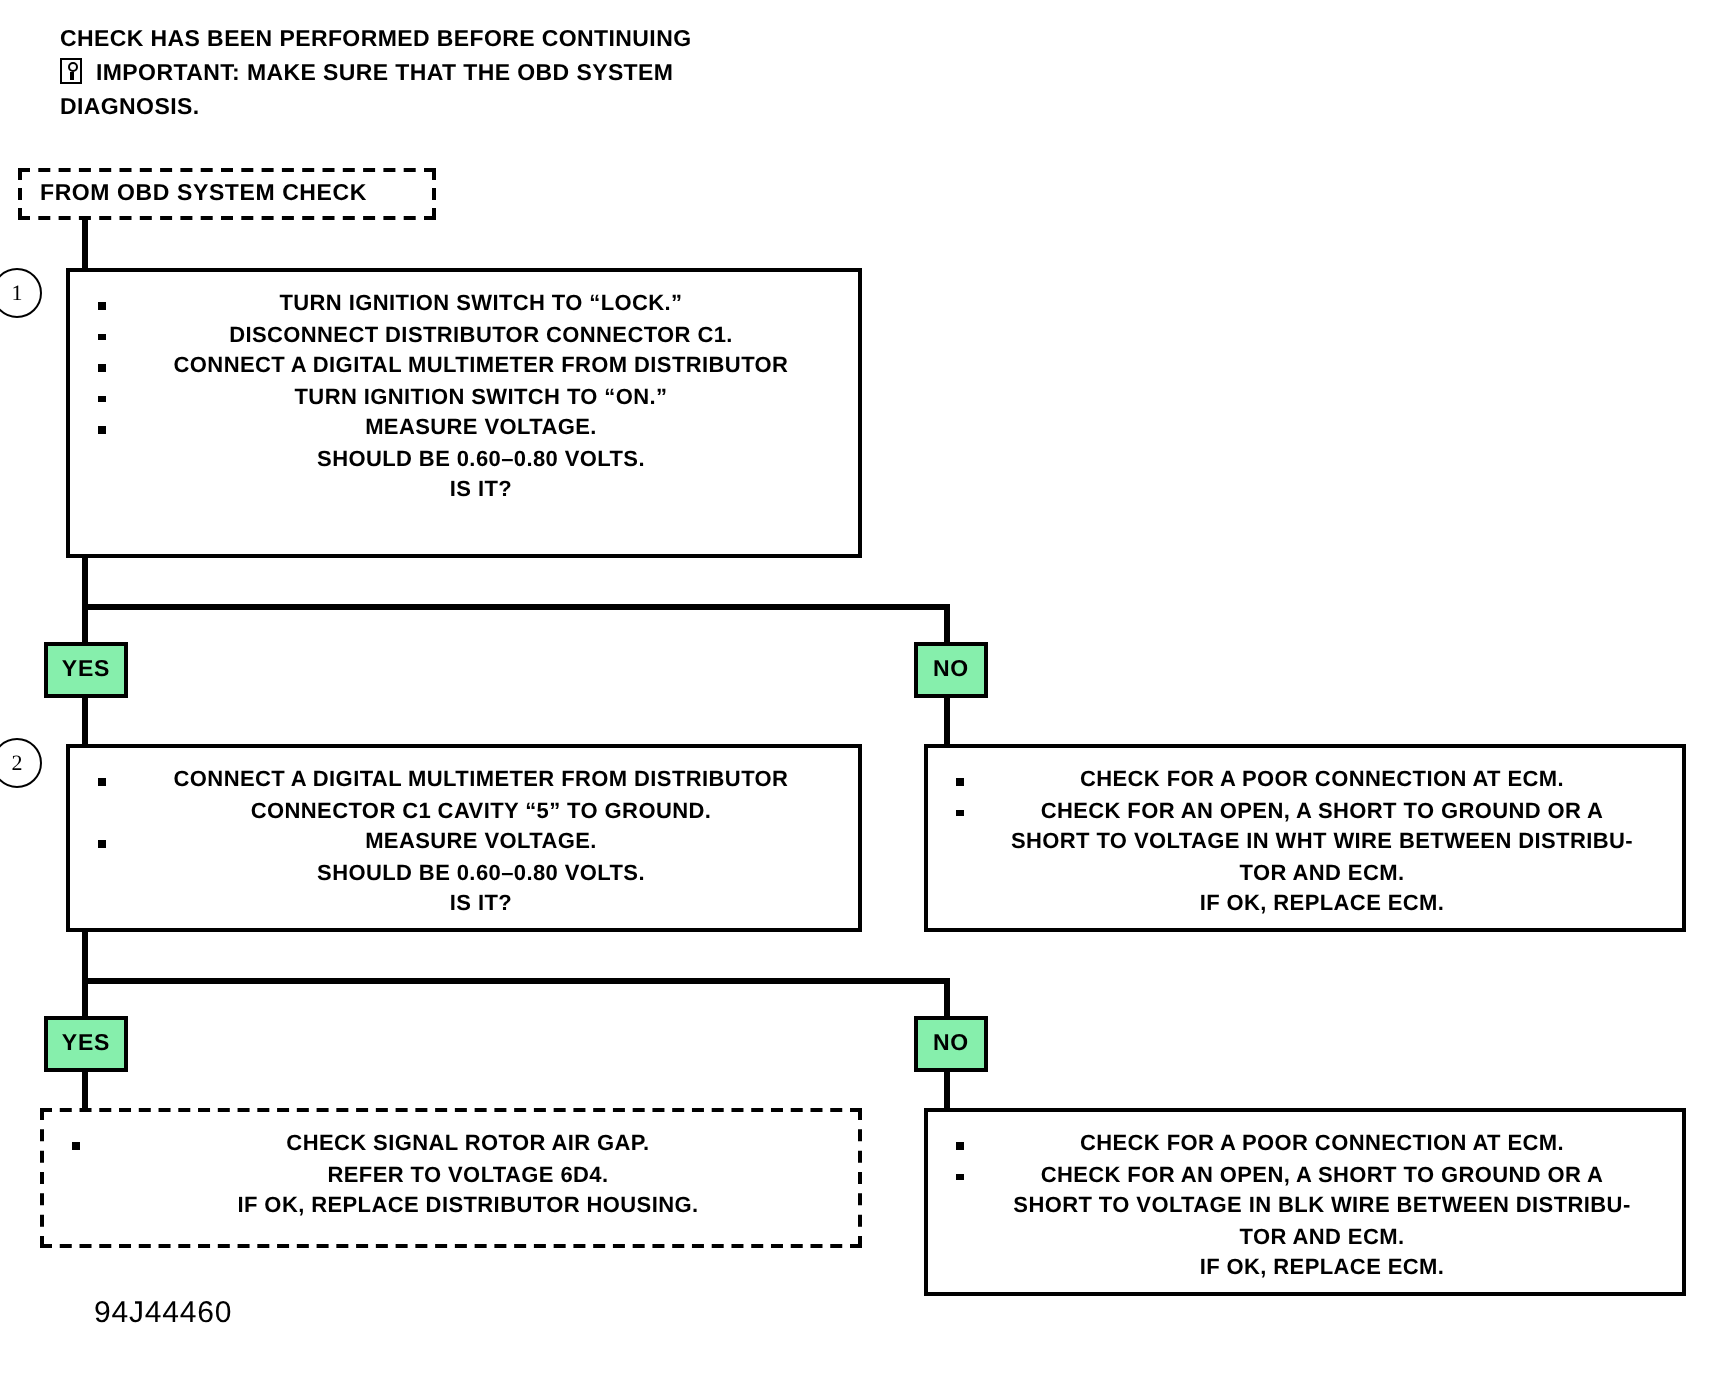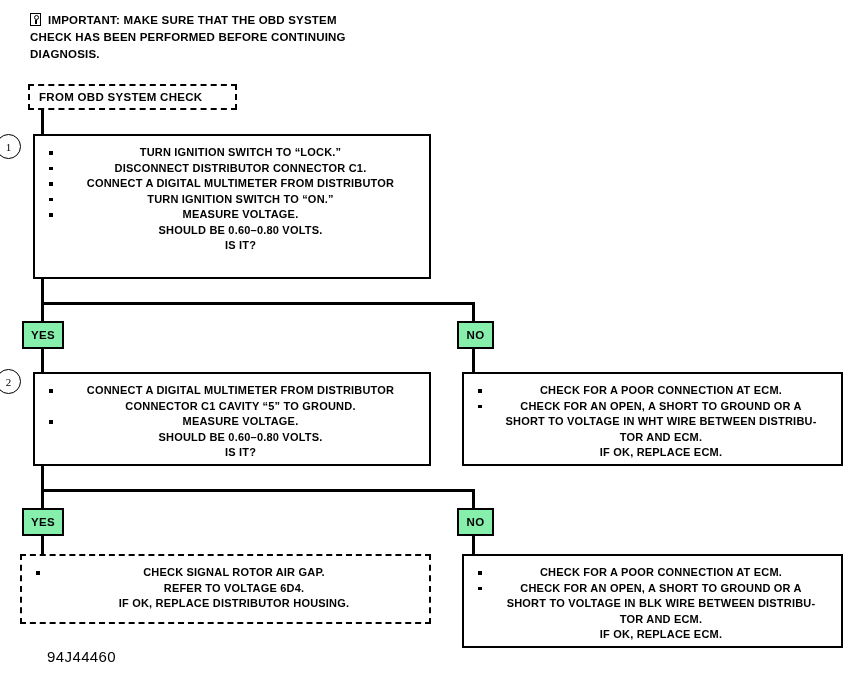--- a/index.html
+++ b/index.html
@@ -70,21 +70,21 @@
     box-sizing: border-box;
     background: #ffffff;
     border: 2.5px solid #000000;
   }
   .box.dashed {
     border-style: dashed;
     border-width: 2.5px;
   }
 
   .entry-box {
-    left: 28px;
+    left: 9px;
     top: 84px;
     width: 209px;
     height: 26px;
     display: flex;
     align-items: center;
     padding-left: 9px;
   }
   .entry-label {
     font-size: 11.5px;
     font-weight: bold;
@@ -201,22 +201,22 @@
     font-size: 15px;
     letter-spacing: 0.4px;
   }
 </style>
 </head>
 <body>
 
 <div id="page">
 
   <div class="note">
+    <div class="note-line">CHECK HAS BEEN PERFORMED BEFORE CONTINUING</div>
     <div class="note-line"><span class="note-icon"></span><span class="note-first-text">IMPORTANT:  MAKE SURE THAT THE OBD SYSTEM</span></div>
-    <div class="note-line">CHECK HAS BEEN PERFORMED BEFORE CONTINUING</div>
     <div class="note-line">DIAGNOSIS.</div>
   </div>
 
   <div class="box dashed entry-box">
     <span class="entry-label">FROM OBD SYSTEM CHECK</span>
   </div>
 
   <div class="line vline" id="c-entry-down"></div>
   <div class="line vline" id="c-s1-down"></div>
   <div class="line hline" id="c-bus1"></div>

